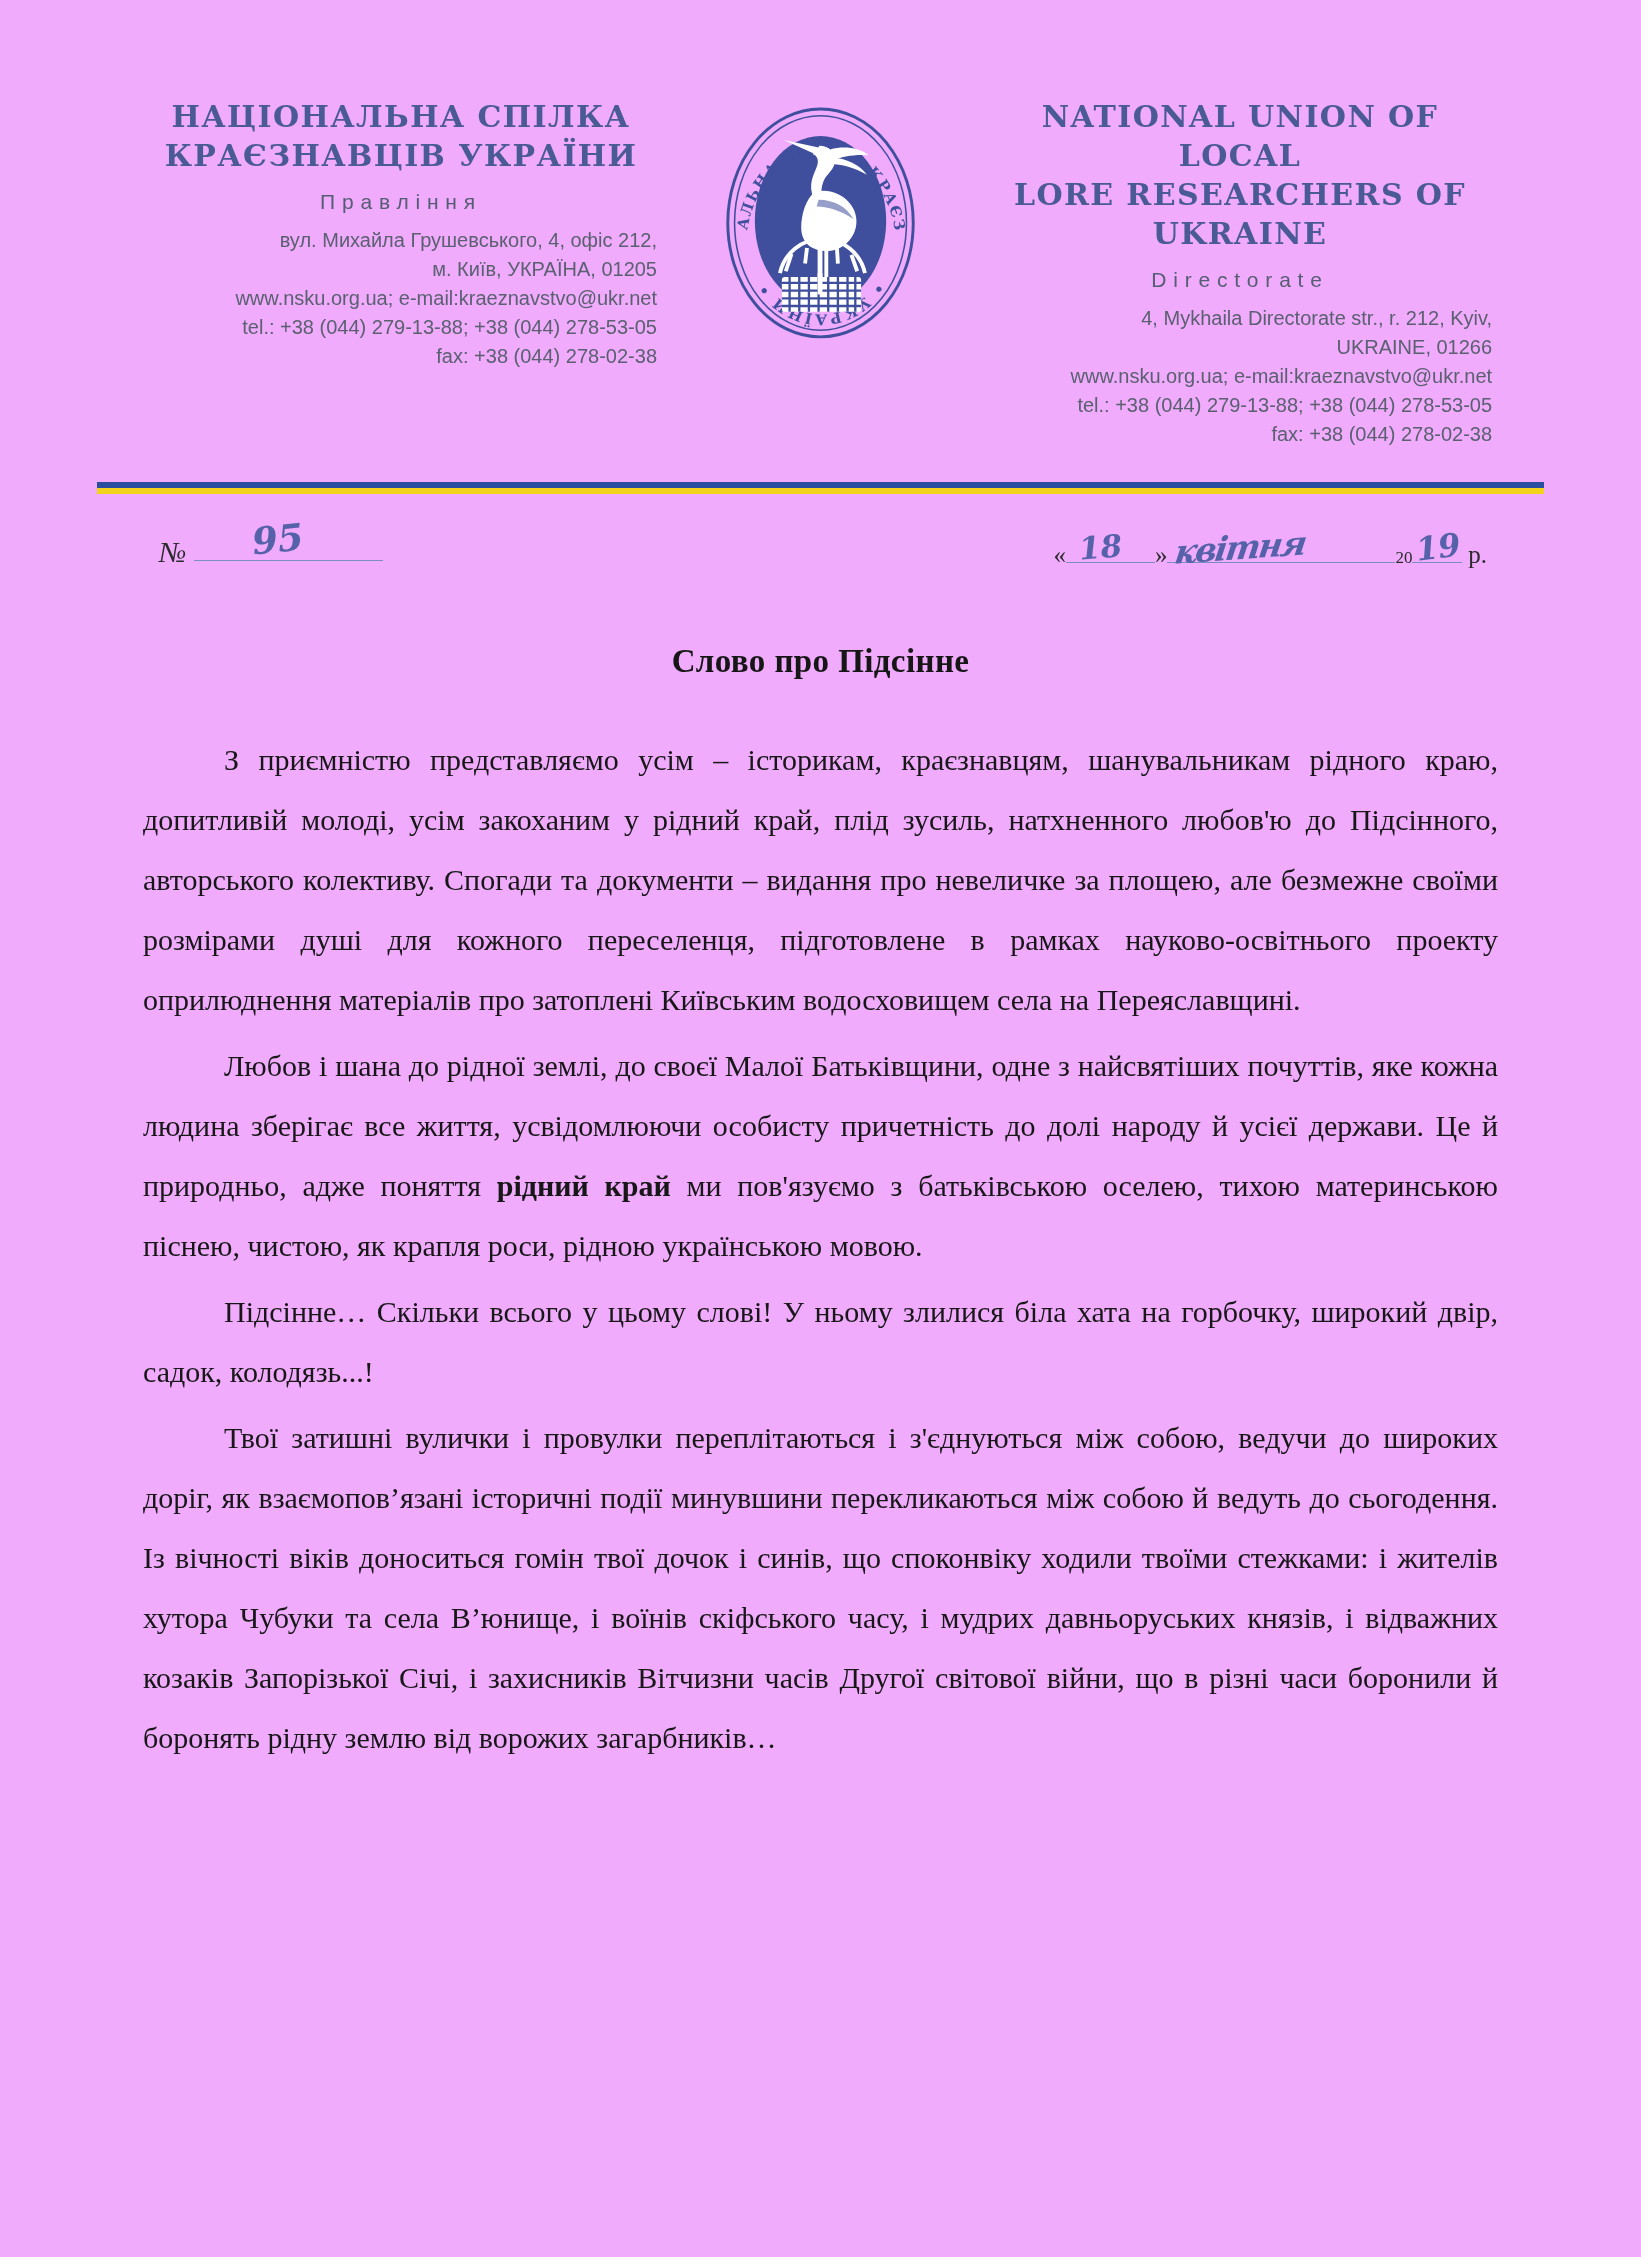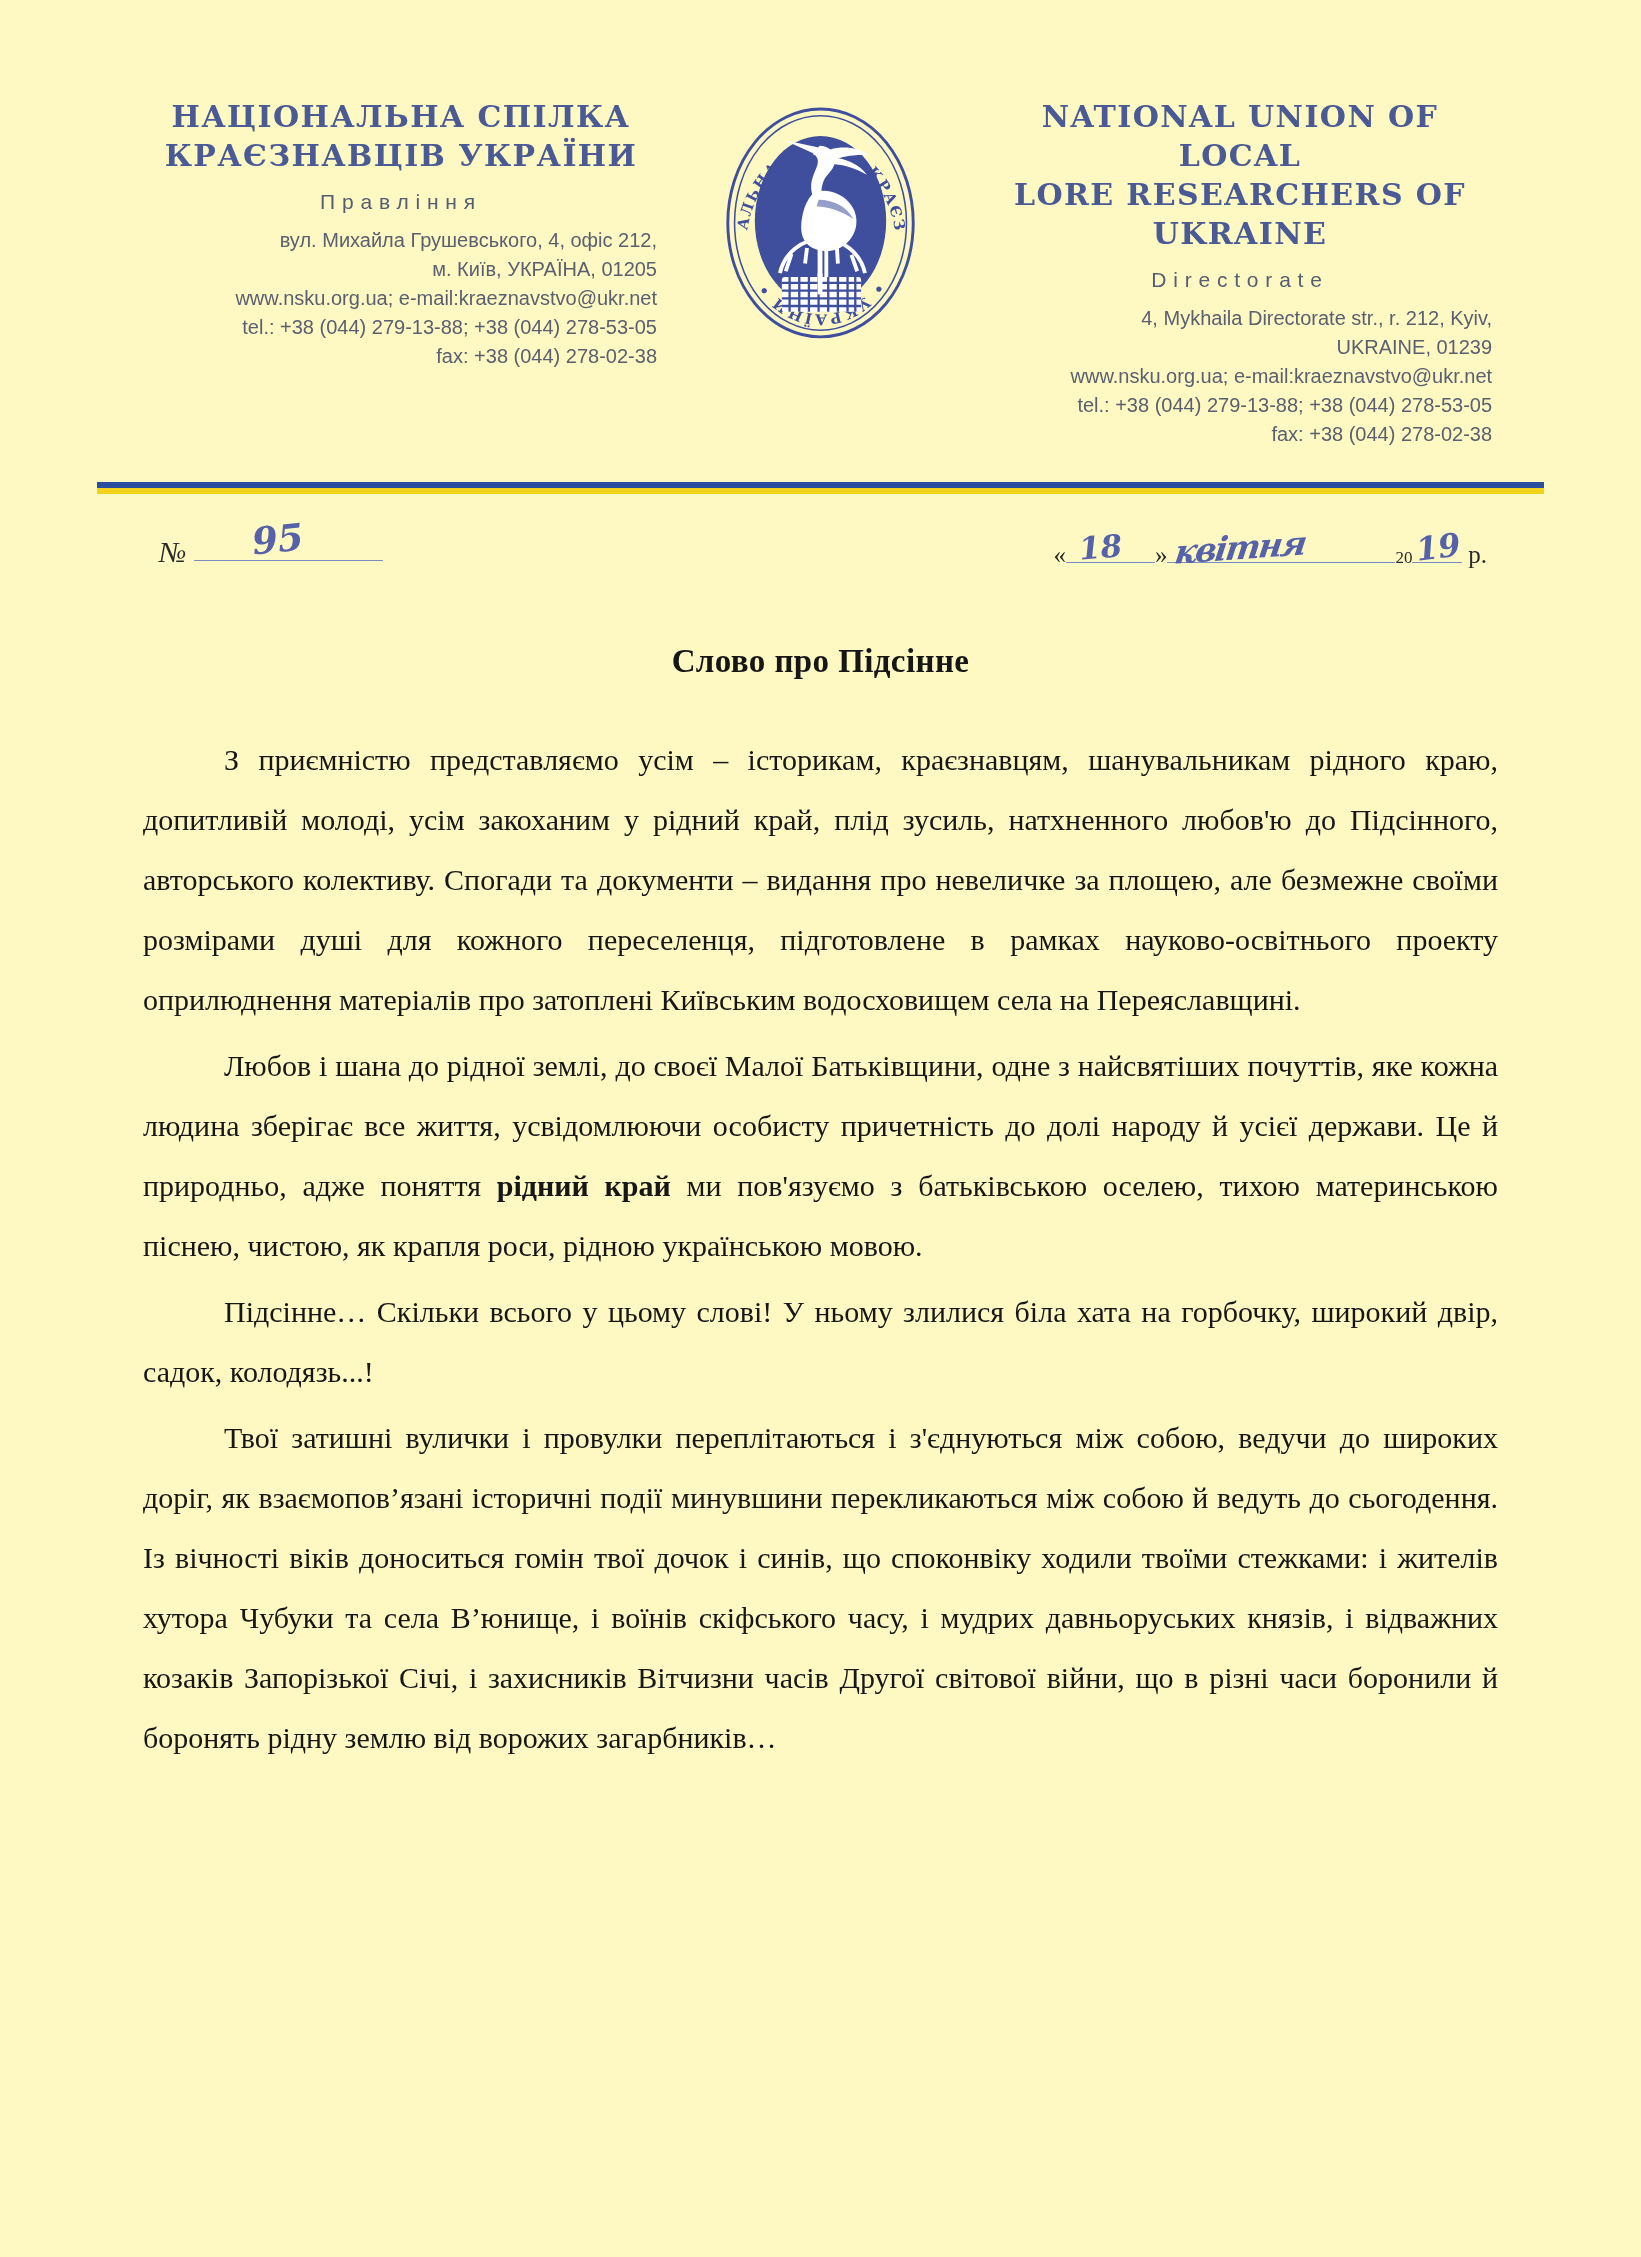--- a/index.html
+++ b/index.html
@@ -14,21 +14,21 @@
     font-family: "Liberation Serif", "DejaVu Serif", serif;
     color: #1a1a1a;
     position: relative;
     overflow: hidden;
   }
 
   .page {
     position: relative;
     width: 1641px;
     height: 2257px;
-    background: #fef9c3;
+    background: #f0abfc;
   }
 
   
   .letterhead {
     display: flex;
     align-items: flex-start;
     justify-content: space-between;
     padding: 97px 145px 0 145px;
     box-sizing: border-box;
   }
@@ -242,21 +242,21 @@
         <rect x="99" y="176" width="5" height="22" fill="#ffffff"></rect>
       </svg>
     </div>
 
     <div class="lh-col right">
       <div class="org-title">NATIONAL UNION OF LOCAL
 LORE RESEARCHERS OF UKRAINE</div>
       <div class="org-sub">Directorate</div>
       <div class="contact-block">
         <div class="cline">4, Mykhaila Directorate str., r. 212, Kyiv,</div>
-        <div class="cline">UKRAINE, 01239</div>
+        <div class="cline">UKRAINE, 01266</div>
         <div class="cline">www.nsku.org.ua;  e-mail:kraeznavstvo@ukr.net</div>
         <div class="cline">tel.: +38 (044) 279-13-88; +38 (044) 278-53-05</div>
         <div class="cline">fax: +38 (044) 278-02-38</div>
       </div>
     </div>
   </div>
 
   <div class="rule-wrap">
     <div class="rule-blue"></div>
     <div class="rule-yellow"></div>

